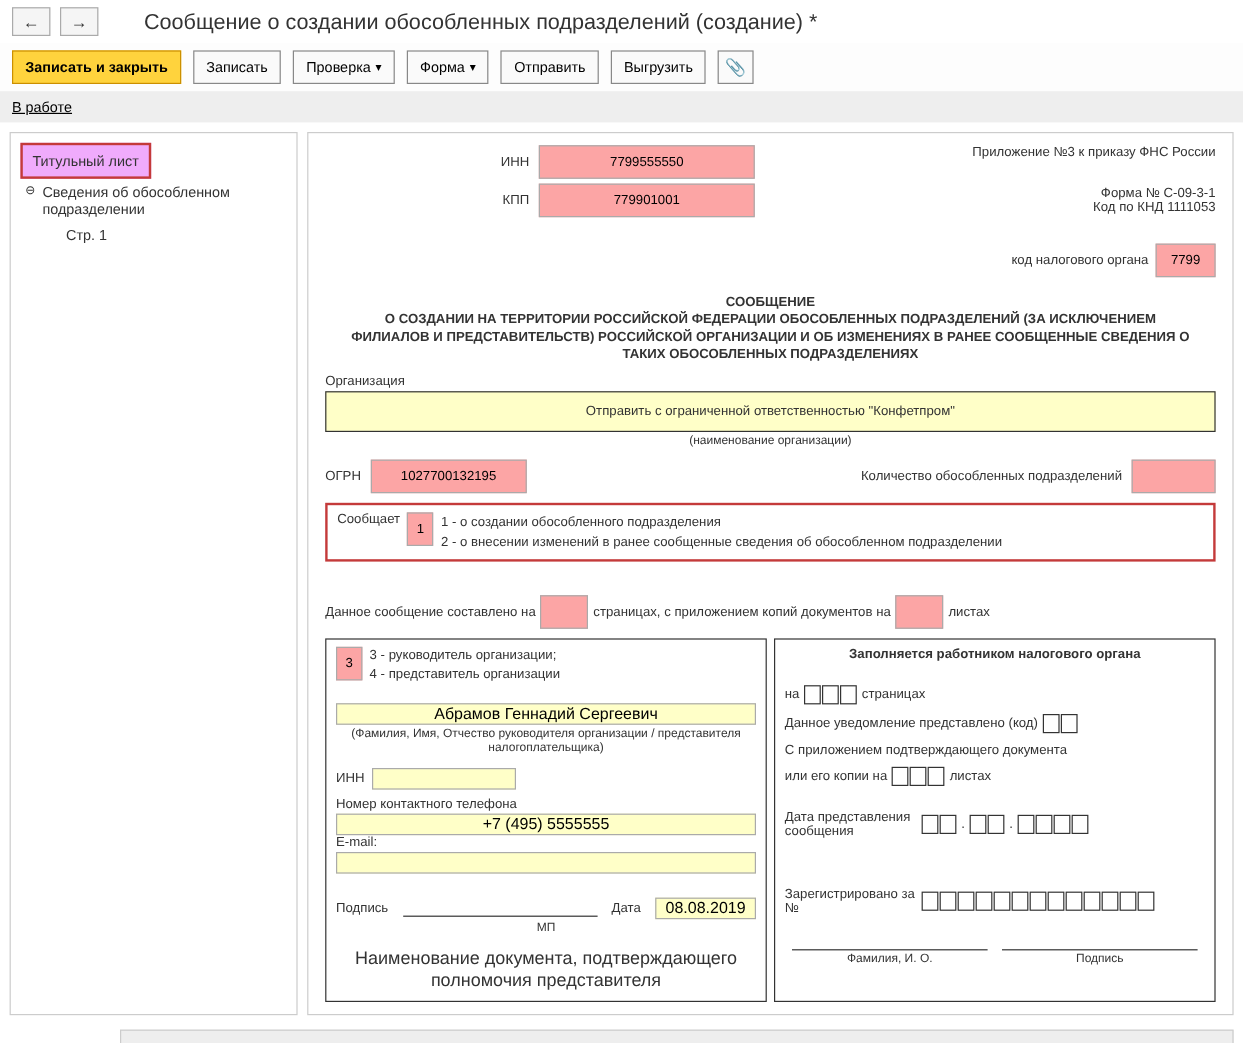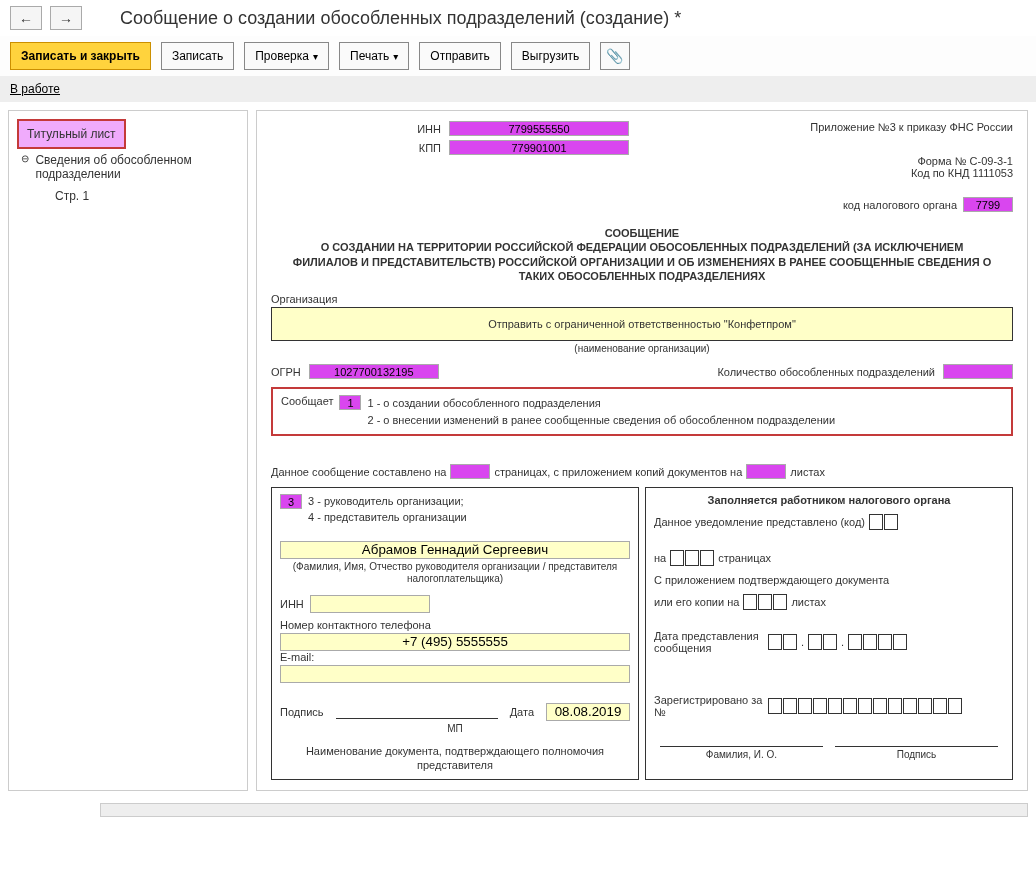--- a/index.html
+++ b/index.html
@@ -28,21 +28,21 @@
 .tree-sub .expander { font-size: 10px; margin-right: 6px; cursor: pointer; }
 .tree-page { padding-left: 38px; margin-top: 6px; }
 
 .content { flex: 1; border: 1px solid #ccc; background: #fff; padding: 10px 14px; position: relative; overflow: hidden; font-size: 11px; }
 
 .hdr-top { display: flex; justify-content: space-between; align-items: flex-start; }
 .hdr-left { width: 400px; }
 .hdr-right { text-align: right; }
 .lbl-row { display: flex; align-items: center; margin-bottom: 4px; }
 .lbl-row .label { width: 40px; text-align: right; margin-right: 8px; }
-.yellow-field { background: #d946ef; border: 1px solid #aaa; text-align: center; height: 15px; font-size: 11px; padding: 0 4px; }
+.yellow-field { background: #fca5a5; border: 1px solid #aaa; text-align: center; height: 28px; font-size: 11px; padding: 0 4px; }
 .yellow-long { width: 180px; }
 .yellow-short { width: 50px; }
 .yellow-med { width: 130px; }
 .yellow-tiny { width: 22px; }
 
 .code-row { display: flex; justify-content: flex-end; align-items: center; gap: 6px; margin-top: 18px; }
 
 .doc-title { text-align: center; font-weight: bold; font-size: 11px; margin: 14px 20px 10px; line-height: 1.3; }
 
 .org-block .org-label { font-size: 11px; }
@@ -69,21 +69,21 @@
 .inn-row { display: flex; align-items: center; gap: 6px; margin-top: 10px; }
 .inn-row .inn-f { background: #ffffc8; border: 1px solid #aaa; height: 18px; width: 120px; }
 .phone-row { margin-top: 6px; }
 .phone-f { background: #ffffc8; border: 1px solid #aaa; height: 18px; width: 100%; text-align: center; margin-top: 2px; }
 .email-row { }
 .email-f { background: #ffffc8; border: 1px solid #aaa; height: 18px; width: 100%; margin-top: 2px; }
 .sign-date { display: flex; align-items: center; gap: 12px; margin-top: 20px; }
 .uline { border-bottom: 1px solid #333; flex: 1; height: 14px; }
 .date-f { background: #ffffc8; border: 1px solid #aaa; height: 18px; width: 84px; text-align: center; }
 .mp { text-align: center; font-size: 10px; margin-top: 2px; }
-.doc-name { text-align: center; font-size: 11px; margin-top: 10px; line-height: 1.3; }
+.doc-name { text-align: center; font-size: 15px; margin-top: 10px; line-height: 1.3; }
 
 .right-title { text-align: center; font-weight: bold; margin-bottom: 6px; }
 .r-row { display: flex; align-items: center; gap: 4px; margin-top: 8px; flex-wrap: wrap; }
 .boxes { display: flex; gap: 1px; }
 .box1 { border: 1px solid #333; width: 14px; height: 16px; background: #fff; }
 
 .foot-row { display: flex; justify-content: flex-start; margin-top: 28px; text-align: center; font-size: 10px;}
 .foot-item { flex: 1; border-top: 1px solid #333; margin: 0 6px; padding-top: 2px; }
 
 .scroll-stub { height: 14px; background: #eee; margin: 4px 8px 8px 100px; border: 1px solid #ccc; }
@@ -95,21 +95,21 @@
   <div class="top-bar">
     <div class="nav-btn">←</div>
     <div class="nav-btn">→</div>
     <div class="page-title">Сообщение о создании обособленных подразделений (создание) *</div>
   </div>
 
   <div class="toolbar">
     <button class="btn btn-primary">Записать и закрыть</button>
     <button class="btn">Записать</button>
     <button class="btn btn-dd">Проверка</button>
-    <button class="btn btn-dd">Печать</button>
+    <button class="btn btn-dd">Форма</button>
     <button class="btn">Отправить</button>
     <button class="btn">Выгрузить</button>
     <button class="btn attach-btn">📎</button>
   </div>
 
   <div class="status-bar">
     <span class="status-link">В работе</span>
   </div>
 
   <div class="main">
@@ -211,35 +211,35 @@
             <div class="uline"></div>
             <span>Дата</span>
             <input class="date-f" value="08.08.2019" style="">
           </div>
           <div class="mp">МП</div>
           <div class="doc-name">Наименование документа, подтверждающего полномочия представителя</div>
         </div>
 
         <div class="col">
           <div class="right-title">Заполняется работником налогового органа</div>
+          <div class="r-row" style="margin-top:20px;">
+            <span>на</span>
+            <div class="boxes">
+                <div class="box1"></div>
+                <div class="box1"></div>
+                <div class="box1"></div>
+              </div>
+            <span>страницах</span>
+          </div>
           <div class="r-row">
             <span>Данное уведомление представлено (код)</span>
             <div class="boxes">
                 <div class="box1"></div>
                 <div class="box1"></div>
               </div>
-          </div>
-          <div class="r-row" style="margin-top:20px;">
-            <span>на</span>
-            <div class="boxes">
-                <div class="box1"></div>
-                <div class="box1"></div>
-                <div class="box1"></div>
-              </div>
-            <span>страницах</span>
           </div>
           <div class="r-row">
               <span>С приложением подтверждающего документа</span>
             </div>
           <div class="r-row">
             <span>или его копии на</span>
             <div class="boxes">
                 <div class="box1"></div>
                 <div class="box1"></div>
                 <div class="box1"></div>

